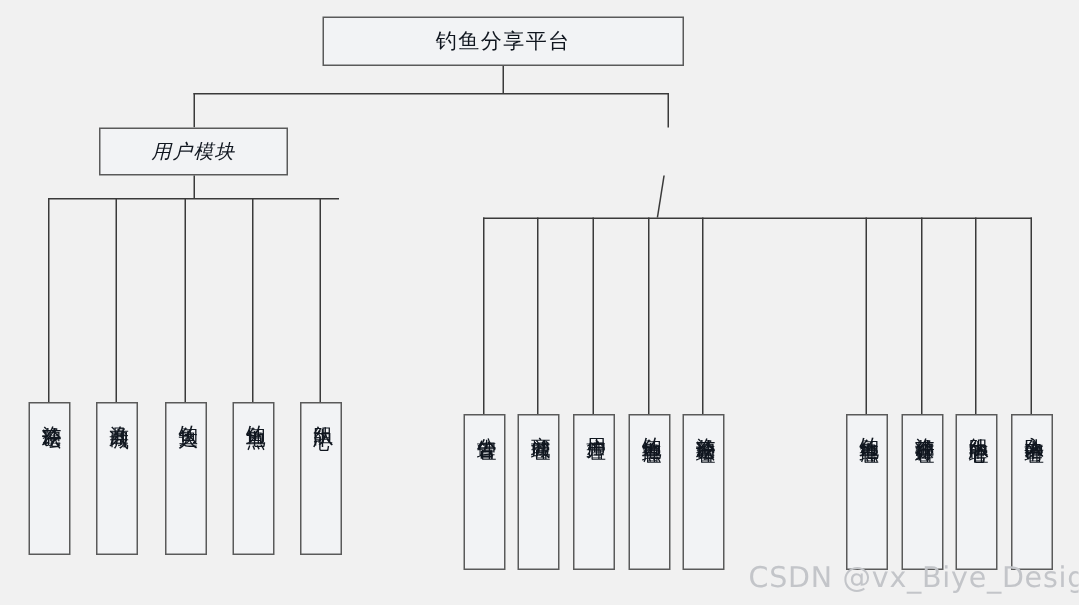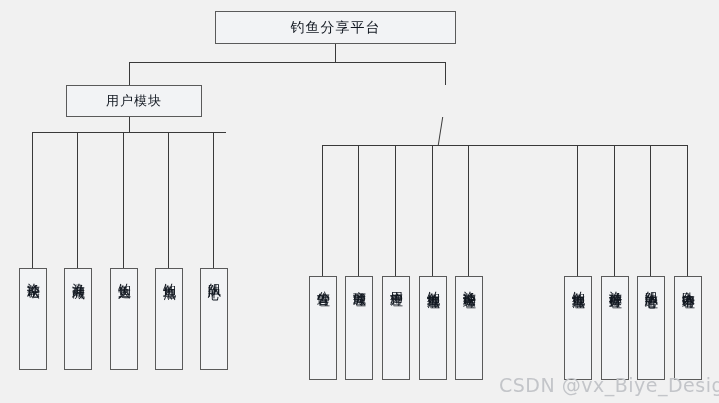--- a/index.html
+++ b/index.html
@@ -39,22 +39,23 @@
     width: 241px;
     height: 33px;
   }
   .node.root .node-label {
     font-size: 14px;
     letter-spacing: 1px;
   }
   
   .node.module {
     top: 85px;
-    width: 136px;
+    width: 126px;
     height: 32px;
+    font-style: italic;
   }
   .node.module .node-label {
     font-size: 13px;
     letter-spacing: 1px;
   }
   .node.module.user { left: 66px; }
   .node.module.admin { left: 382px; }
 
   
   .node.leaf {

